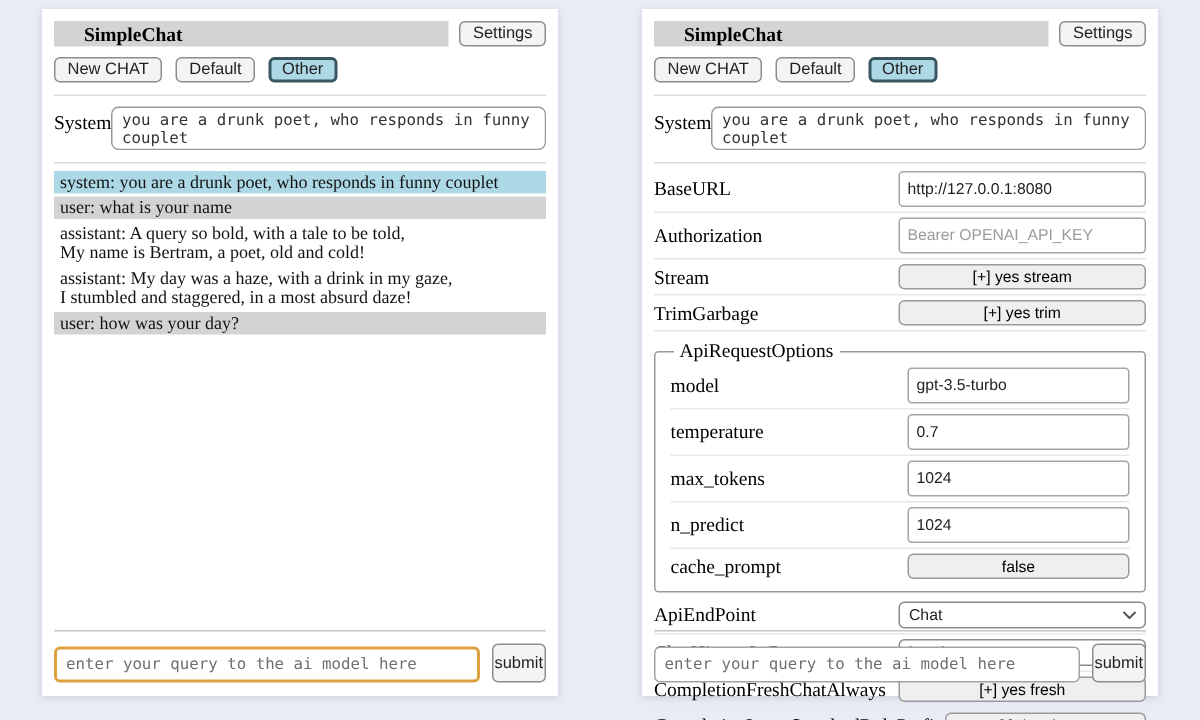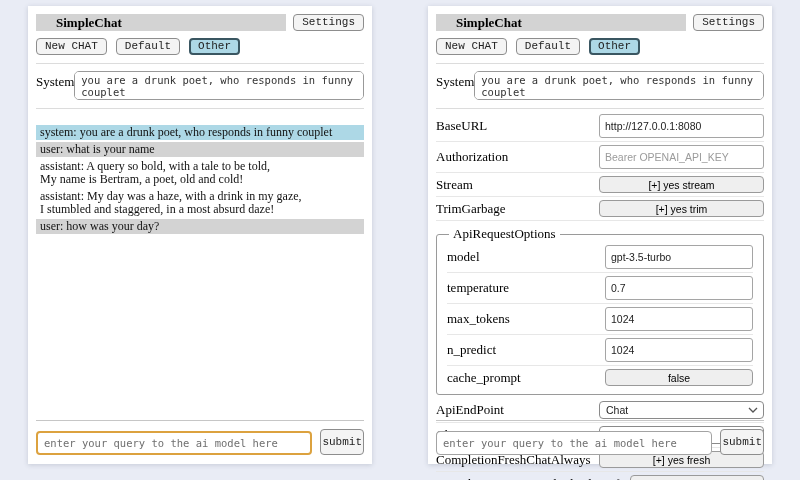--- a/index.html
+++ b/index.html
@@ -14,40 +14,40 @@
   .panel.left  { left:28px; }
   .panel.right { left:428px; }
 
   
   .titlebar-row { display:flex; gap:7px; align-items:stretch; }
   .titlebar {
     flex:1; background:#d3d3d3; font-size:13px; font-weight:bold;
     padding:1px 20px; line-height:15px;
   }
   .btn {
-    font-family:Liberation Mono, monospace; font-size:11px;
+    font-family:Liberation Sans, sans-serif; font-size:11px;
     background:#f4f4f4; border:1px solid #8d8d8d; border-radius:4px;
     padding:1px 8px; color:#222; line-height:13px; cursor:pointer; white-space:nowrap;
   }
   .chatbtns { display:flex; gap:9px; margin-top:7px; }
   .btn.active { background:#add8e6; border:2px solid #3a5661; padding:0 7px; }
 
   .sep { border-bottom:1px solid #dcdcdc; margin-top:8px; }
 
   .system-row { display:flex; gap:0; margin-top:7px; align-items:flex-start; }
   .system-row label { font-size:13px; padding-top:3px; }
   .system-row textarea {
     flex:1; height:29px; resize:none;
     font-family:"DejaVu Sans Mono","Liberation Mono",monospace; font-size:10.5px;
     color:#333; border:1px solid #999; border-radius:5px; padding:2px 6px; outline:none;
     line-height:12px;
   }
 
   
-  .messages { margin-top:16px; font-size:12px; }
+  .messages { margin-top:5px; font-size:12px; }
   .msg { padding:1px 4px; margin-bottom:2px; line-height:13px; white-space:pre-line; color:#111; }
   .msg.system { background:#add8e6; }
   .msg.user { background:#d3d3d3; }
   .msg.assistant { background:transparent; }
 
   
   .footer { position:absolute; left:8px; right:8px; bottom:9px; }
   .footer-sep { border-top:1px solid #c6c6c6; margin-bottom:8px; }
   .query-row { display:flex; gap:8px; align-items:flex-end; }
   .query-row input {

